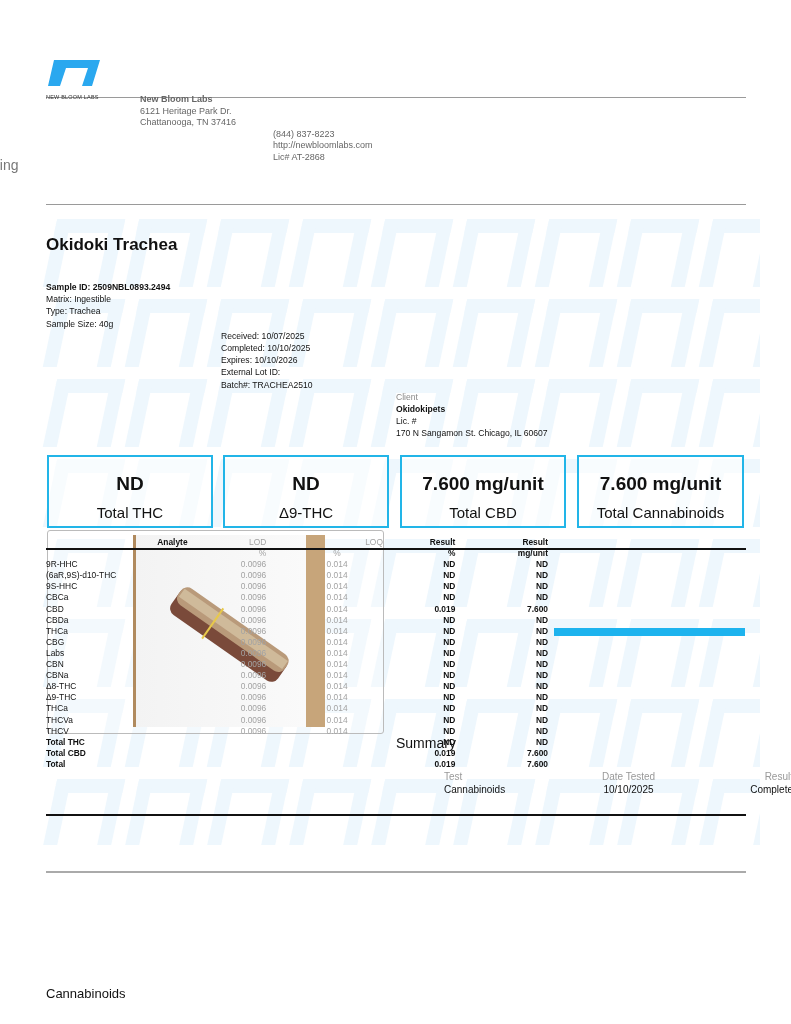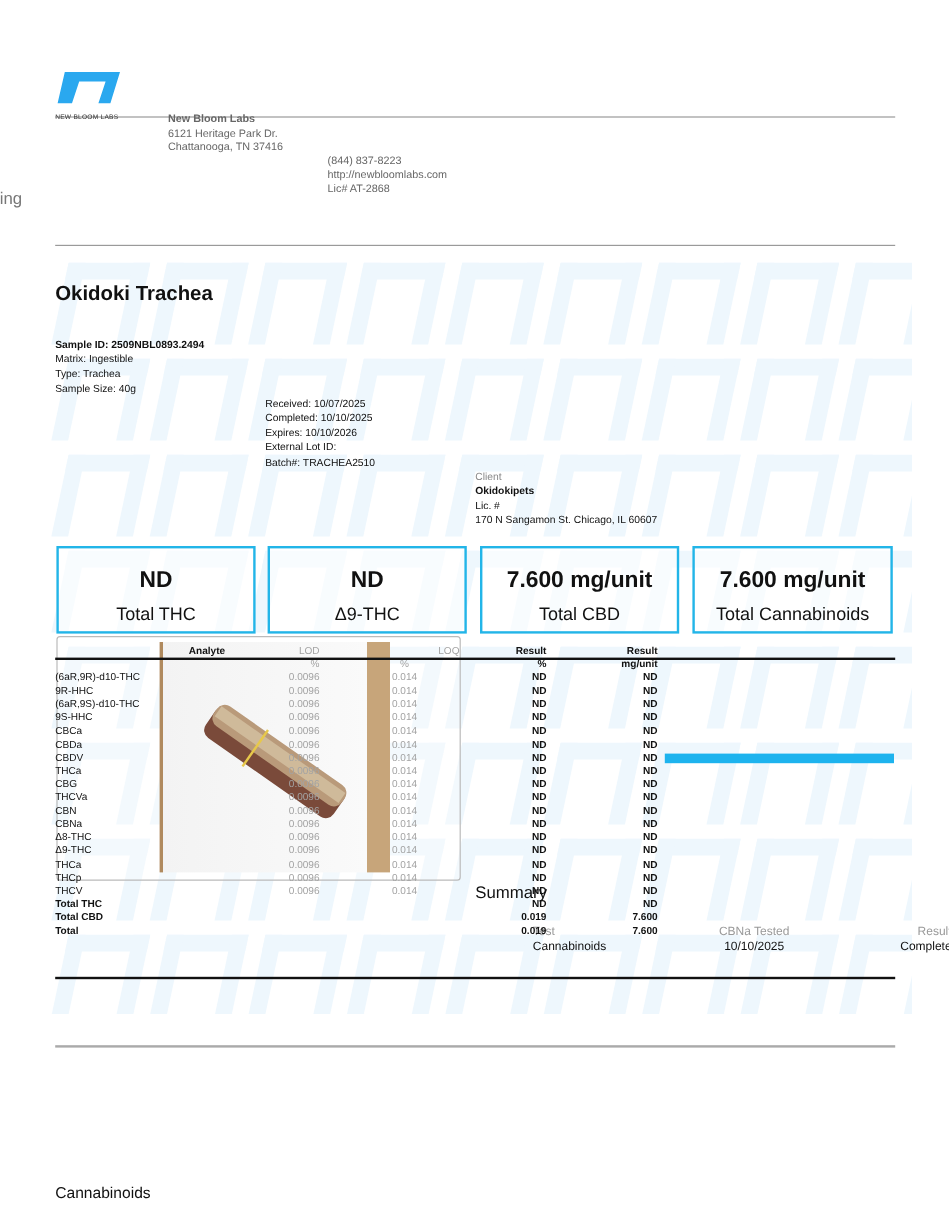--- a/index.html
+++ b/index.html
@@ -161,21 +161,21 @@
         <line x1="75" y1="78" x2="75" y2="115" stroke="#e7c84a" stroke-width="2"></line>
       </g>
     </svg>
   </div>
 </div>
 
 <div class="abs z bold" style="left:396px;top:217px;font-size:14px;font-weight:normal;">Summary</div>
 <div class="abs z" style="left:396px;top:237px;width:349px;font-size:10px;margin-left:48px;">
   <div style="display:flex;justify-content:space-between;color:#999;height:13px;">
     <span style="width:120px;">Test</span>
-    <span style="width:120px;text-align:center;">CBNa Tested</span>
+    <span style="width:120px;text-align:center;">Date Tested</span>
     <span style="width:100px;text-align:right;">Result</span>
   </div>
   <div style="display:flex;justify-content:space-between;">
     <span style="width:120px;">Cannabinoids</span>
     <span style="width:120px;text-align:center;">10/10/2025</span>
     <span style="width:100px;text-align:right;">Complete</span>
   </div>
 </div>
 
 <div class="abs z" style="left:46px;top:428px;font-size:13px;">Cannabinoids</div>
@@ -209,27 +209,20 @@
     </tr>
   </thead>
   <tbody id="tbody">
     <tr>
       <td class="c-an"></td>
       <td class="c-lod">%</td>
       <td class="c-loq">%</td>
       <td class="c-rp">%</td>
       <td class="c-rm">mg/unit</td>
     </tr>
-  <tr>
-        <td class="c-an">(6aR,9R)-d10-THC</td>
-        <td class="c-lod">0.0096</td>
-        <td class="c-loq">0.014</td>
-        <td class="c-rp">ND</td>
-        <td class="c-rm">ND</td>
-      </tr>
       <tr>
         <td class="c-an">9R-HHC</td>
         <td class="c-lod">0.0096</td>
         <td class="c-loq">0.014</td>
         <td class="c-rp">ND</td>
         <td class="c-rm">ND</td>
       </tr>
       <tr>
         <td class="c-an">(6aR,9S)-d10-THC</td>
         <td class="c-lod">0.0096</td>
@@ -245,91 +238,91 @@
         <td class="c-rm">ND</td>
       </tr>
       <tr>
         <td class="c-an">CBCa</td>
         <td class="c-lod">0.0096</td>
         <td class="c-loq">0.014</td>
         <td class="c-rp">ND</td>
         <td class="c-rm">ND</td>
       </tr>
       <tr>
+        <td class="c-an">CBD</td>
+        <td class="c-lod">0.0096</td>
+        <td class="c-loq">0.014</td>
+        <td class="c-rp">0.019</td>
+        <td class="c-rm">7.600</td>
+      </tr>
+      <tr>
         <td class="c-an">CBDa</td>
         <td class="c-lod">0.0096</td>
         <td class="c-loq">0.014</td>
         <td class="c-rp">ND</td>
         <td class="c-rm">ND</td>
       </tr>
       <tr>
-        <td class="c-an">CBDV</td>
-        <td class="c-lod">0.0096</td>
-        <td class="c-loq">0.014</td>
-        <td class="c-rp">ND</td>
-        <td class="c-rm">ND</td>
-      </tr>
-      <tr>
         <td class="c-an">THCa</td>
         <td class="c-lod">0.0096</td>
         <td class="c-loq">0.014</td>
         <td class="c-rp">ND</td>
         <td class="c-rm">ND</td>
       </tr>
       <tr>
         <td class="c-an">CBG</td>
         <td class="c-lod">0.0096</td>
         <td class="c-loq">0.014</td>
         <td class="c-rp">ND</td>
         <td class="c-rm">ND</td>
       </tr>
       <tr>
+        <td class="c-an">Labs</td>
+        <td class="c-lod">0.0096</td>
+        <td class="c-loq">0.014</td>
+        <td class="c-rp">ND</td>
+        <td class="c-rm">ND</td>
+      </tr>
+      <tr>
+        <td class="c-an">CBN</td>
+        <td class="c-lod">0.0096</td>
+        <td class="c-loq">0.014</td>
+        <td class="c-rp">ND</td>
+        <td class="c-rm">ND</td>
+      </tr>
+      <tr>
+        <td class="c-an">CBNa</td>
+        <td class="c-lod">0.0096</td>
+        <td class="c-loq">0.014</td>
+        <td class="c-rp">ND</td>
+        <td class="c-rm">ND</td>
+      </tr>
+      <tr>
+        <td class="c-an">Δ8-THC</td>
+        <td class="c-lod">0.0096</td>
+        <td class="c-loq">0.014</td>
+        <td class="c-rp">ND</td>
+        <td class="c-rm">ND</td>
+      </tr>
+      <tr>
+        <td class="c-an">Δ9-THC</td>
+        <td class="c-lod">0.0096</td>
+        <td class="c-loq">0.014</td>
+        <td class="c-rp">ND</td>
+        <td class="c-rm">ND</td>
+      </tr>
+      <tr>
+        <td class="c-an">THCa</td>
+        <td class="c-lod">0.0096</td>
+        <td class="c-loq">0.014</td>
+        <td class="c-rp">ND</td>
+        <td class="c-rm">ND</td>
+      </tr>
+      <tr>
         <td class="c-an">THCVa</td>
-        <td class="c-lod">0.0096</td>
-        <td class="c-loq">0.014</td>
-        <td class="c-rp">ND</td>
-        <td class="c-rm">ND</td>
-      </tr>
-      <tr>
-        <td class="c-an">CBN</td>
-        <td class="c-lod">0.0096</td>
-        <td class="c-loq">0.014</td>
-        <td class="c-rp">ND</td>
-        <td class="c-rm">ND</td>
-      </tr>
-      <tr>
-        <td class="c-an">CBNa</td>
-        <td class="c-lod">0.0096</td>
-        <td class="c-loq">0.014</td>
-        <td class="c-rp">ND</td>
-        <td class="c-rm">ND</td>
-      </tr>
-      <tr>
-        <td class="c-an">Δ8-THC</td>
-        <td class="c-lod">0.0096</td>
-        <td class="c-loq">0.014</td>
-        <td class="c-rp">ND</td>
-        <td class="c-rm">ND</td>
-      </tr>
-      <tr>
-        <td class="c-an">Δ9-THC</td>
-        <td class="c-lod">0.0096</td>
-        <td class="c-loq">0.014</td>
-        <td class="c-rp">ND</td>
-        <td class="c-rm">ND</td>
-      </tr>
-      <tr>
-        <td class="c-an">THCa</td>
-        <td class="c-lod">0.0096</td>
-        <td class="c-loq">0.014</td>
-        <td class="c-rp">ND</td>
-        <td class="c-rm">ND</td>
-      </tr>
-      <tr>
-        <td class="c-an">THCp</td>
         <td class="c-lod">0.0096</td>
         <td class="c-loq">0.014</td>
         <td class="c-rp">ND</td>
         <td class="c-rm">ND</td>
       </tr>
       <tr>
         <td class="c-an">THCV</td>
         <td class="c-lod">0.0096</td>
         <td class="c-loq">0.014</td>
         <td class="c-rp">ND</td>

